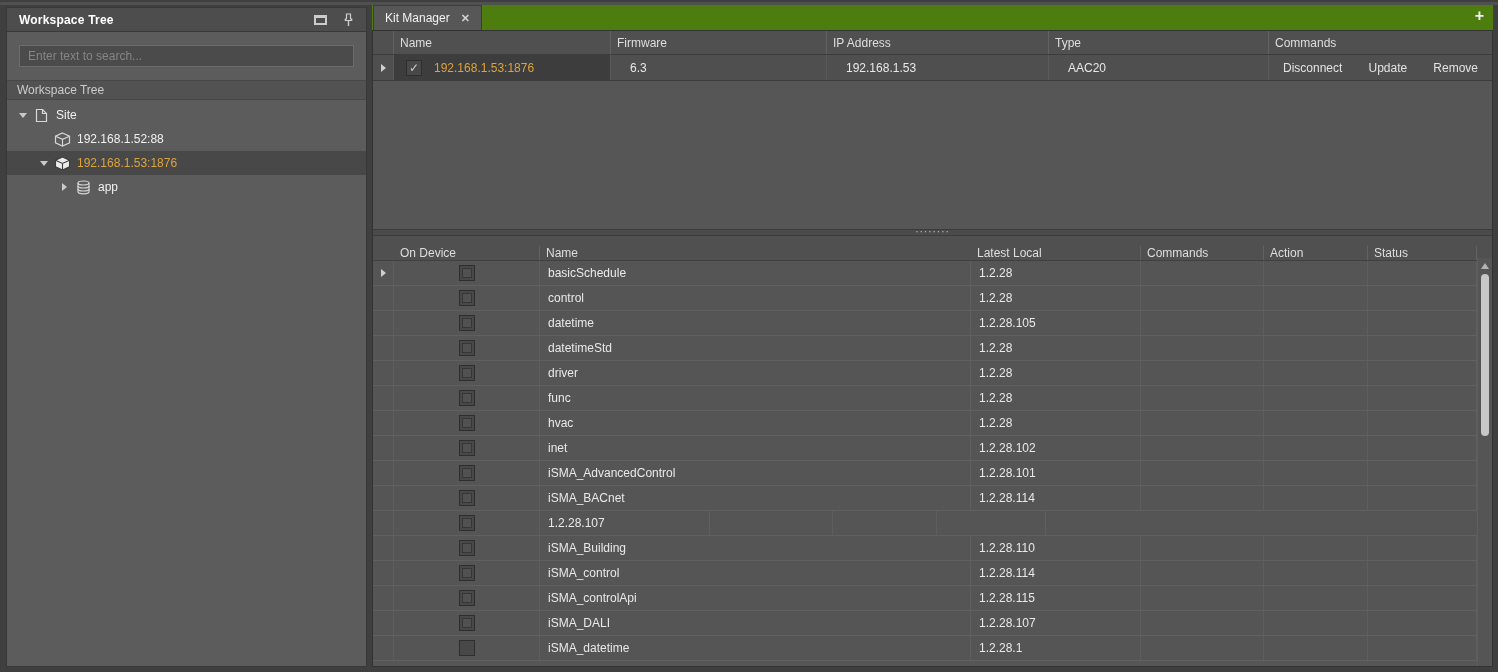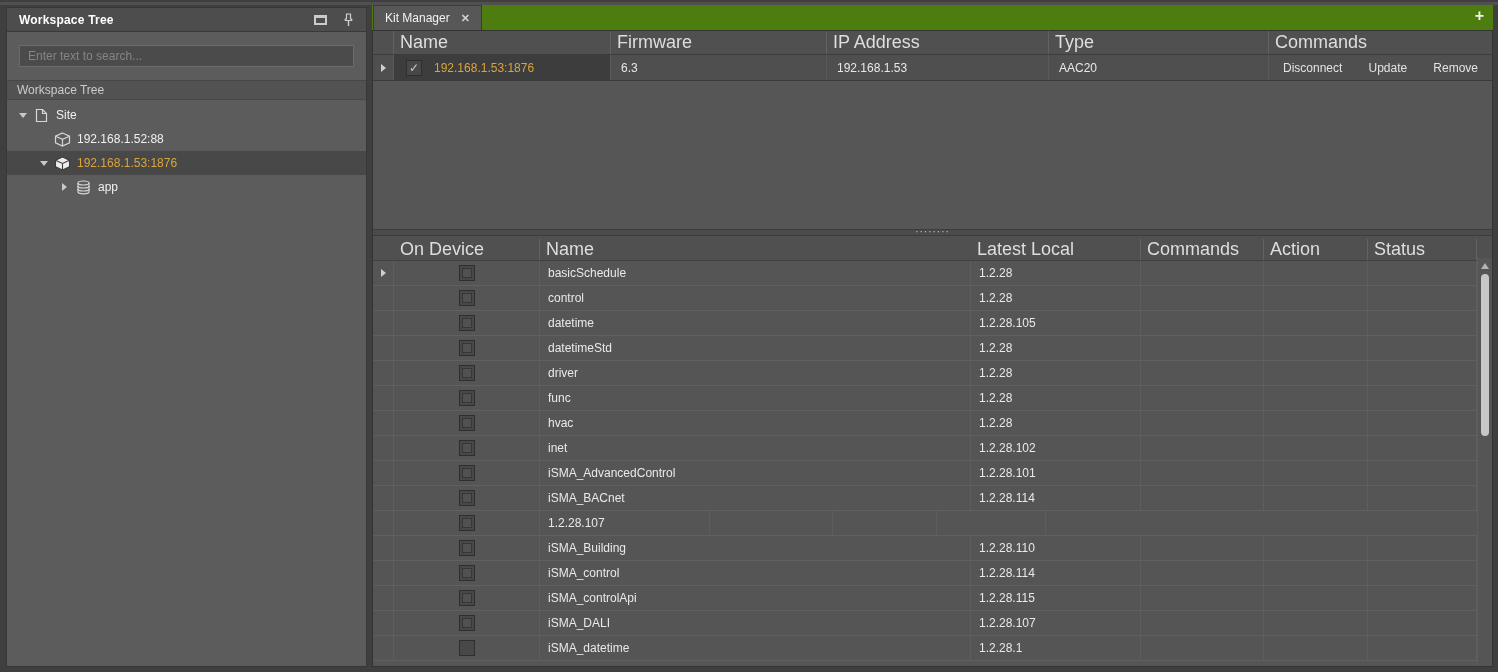--- a/index.html
+++ b/index.html
@@ -37,27 +37,27 @@
     border-bottom:none;display:flex;align-items:center;padding:0 11px;gap:11px;box-sizing:border-box;}
   .tab-label{font-size:12px;color:#f2f2f2;}
   .tab-close{font-size:11px;font-weight:bold;color:#cfcfcf;cursor:pointer;}
   .plus-btn{position:absolute;right:9px;top:2px;font-size:16px;font-weight:bold;color:#f2f2f2;cursor:pointer;}
 
   .content{position:absolute;left:372px;top:30px;width:1121px;height:637px;background:#565656;
     border:1px solid #333333;box-sizing:border-box;overflow:hidden;}
 
   
   .dheader{display:flex;height:23px;background:#505050;border-bottom:1px solid #3d3d3d;}
-  .hcell{box-sizing:border-box;border-right:1px solid #626262;color:#dedede;font-size:18px;
+  .hcell{box-sizing:border-box;border-right:1px solid #626262;color:#dedede;font-size:12px;
     display:flex;align-items:center;padding-left:6px;flex:none;white-space:nowrap;}
   .hcell.flex1{flex:1;border-right:none;}
   .w-ind{width:21px;padding-left:0;}
   .drow{display:flex;height:25px;background:#4f4f4f;border-bottom:1px solid #3b3b3b;}
   .dcell{box-sizing:border-box;border-right:1px solid #5a5a5a;display:flex;align-items:center;
-    font-size:12px;color:#e8e8e8;padding-left:10px;flex:none;white-space:nowrap;}
+    font-size:12px;color:#e8e8e8;padding-left:19px;flex:none;white-space:nowrap;}
   .ind-cell{justify-content:center;padding-left:0;}
   .name-cell{background:#3d3d3d;padding-left:12px;gap:12px;}
   .device-name{color:#dca43c;}
   .commands-cell{flex:1;display:flex;justify-content:space-between;align-items:center;
     padding:0 14px;border-right:none;}
   .cmd{color:#e3e3e3;font-size:12px;cursor:pointer;}
   .filler{height:148px;background:#565656;}
 
   .splitter{height:7px;background:#4b4b4b;border-top:1px solid #3c3c3c;border-bottom:1px solid #3c3c3c;
     position:relative;box-sizing:border-box;cursor:row-resize;}

